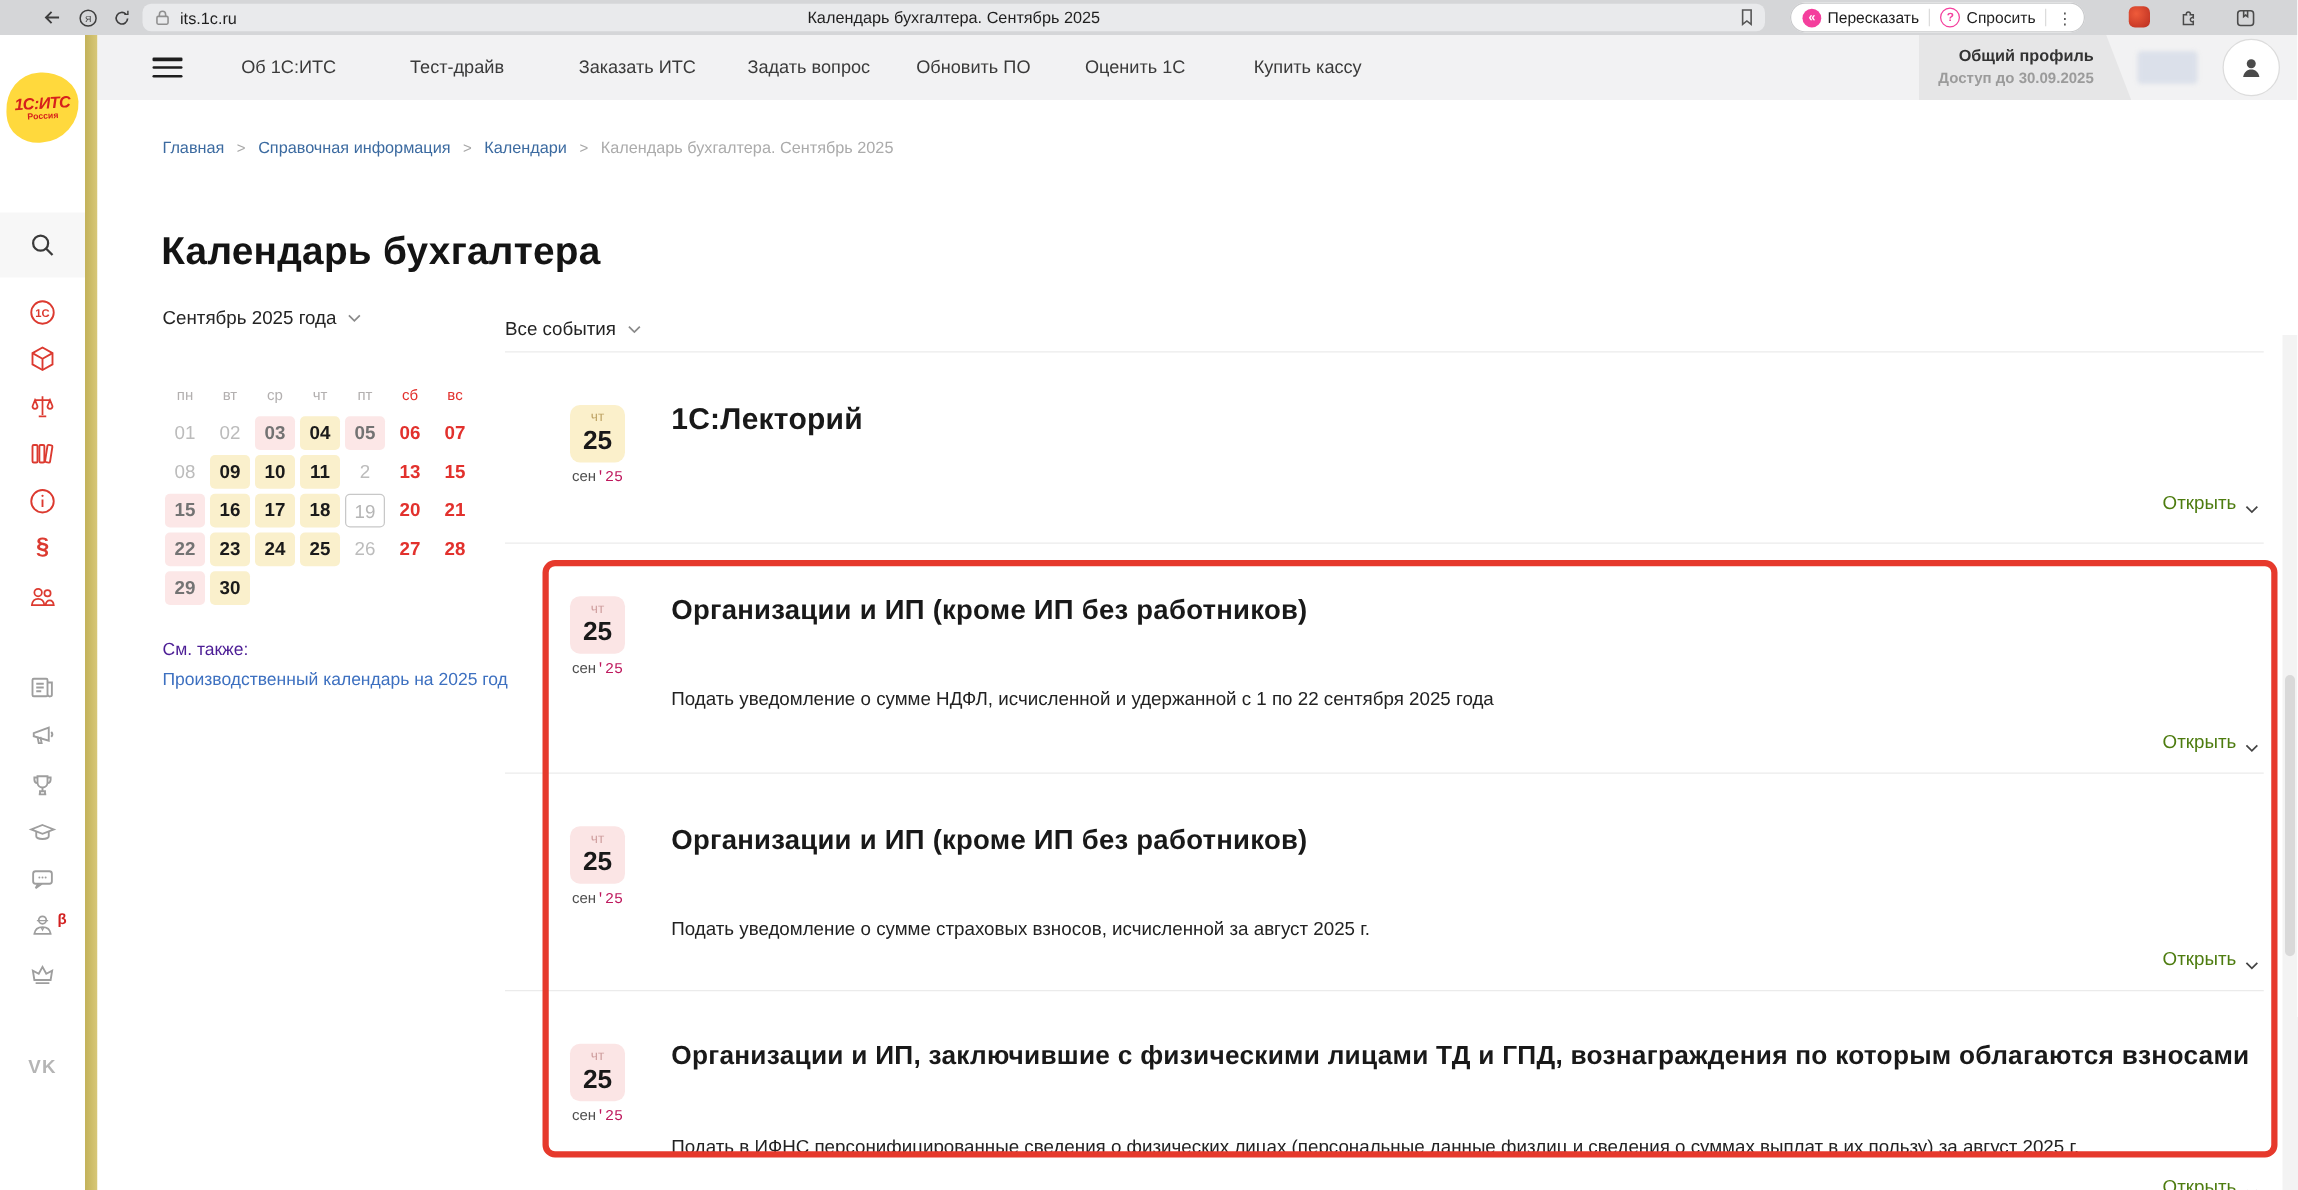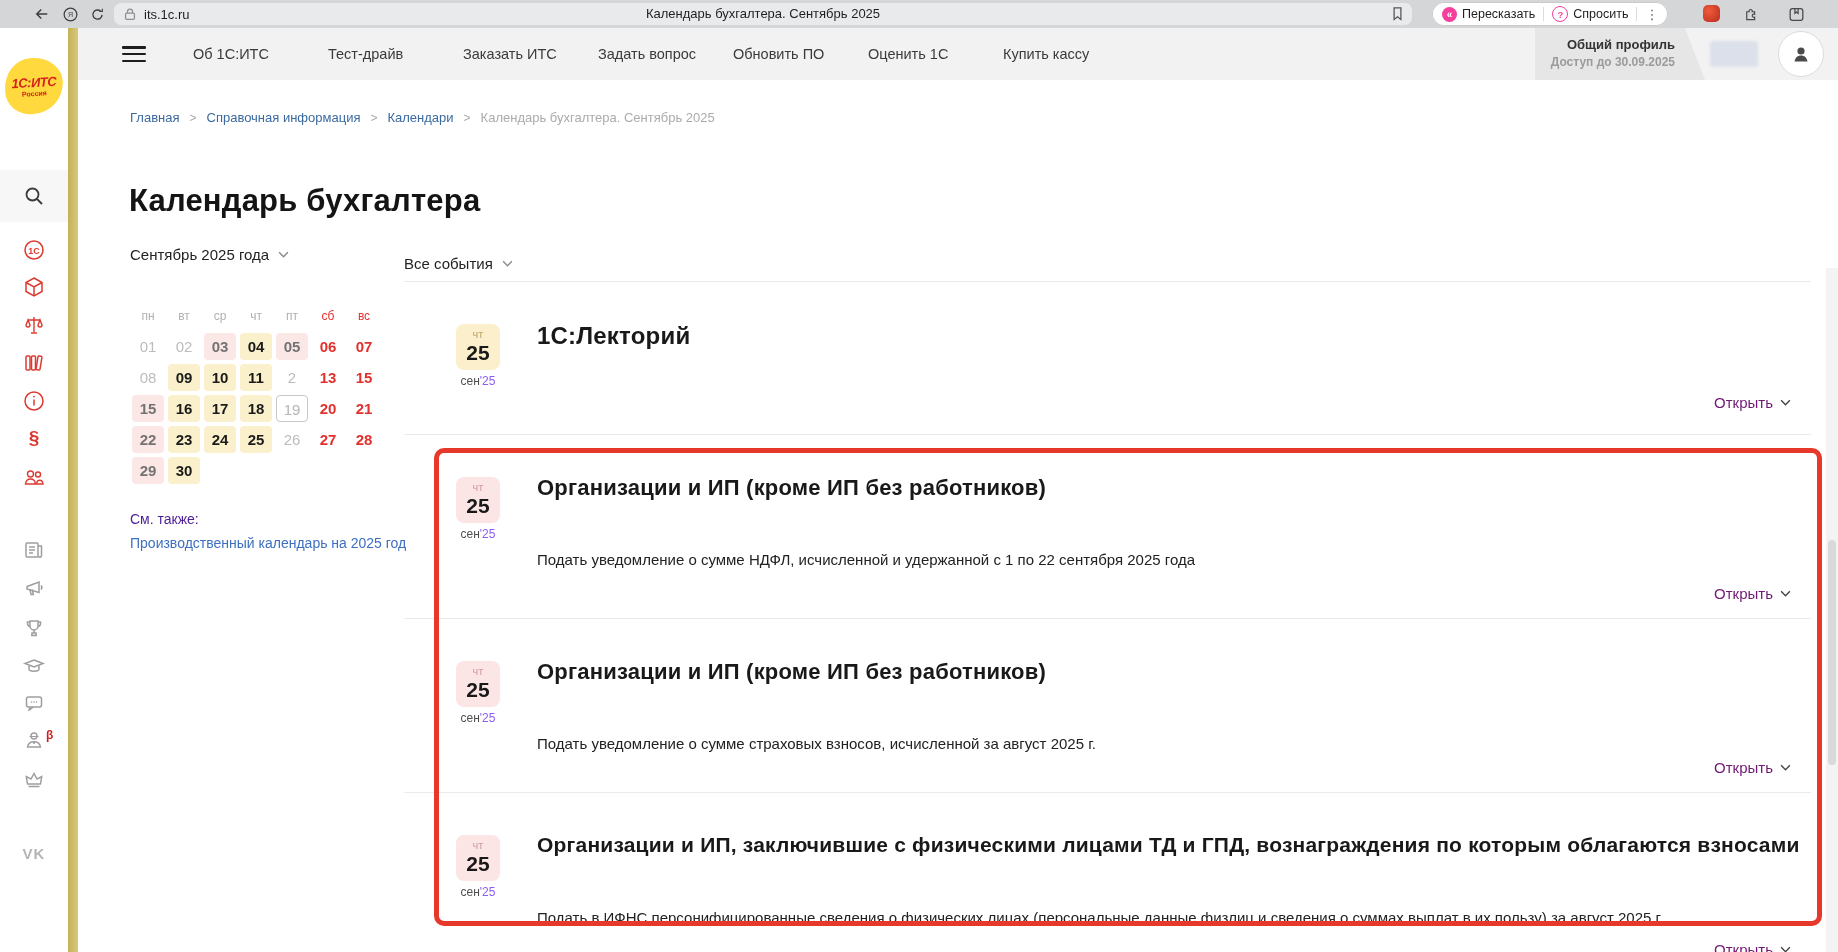--- a/index.html
+++ b/index.html
@@ -82,29 +82,29 @@
   .badge-wrap{position:absolute;left:52px;top:42px;width:44px;text-align:center;}
   .badge{width:44px;height:46px;border-radius:8px;box-sizing:border-box;padding-top:4px;}
   .badge.yellow{background:#fbf0cb;}
   .badge.pink{background:#fbe5e5;}
   .badge .wd{font-size:11px;line-height:12px;}
   .badge.yellow .wd{color:#bfa466;}
   .badge.pink .wd{color:#cf9f9f;}
   .badge .num{font-size:21px;font-weight:bold;color:#191919;line-height:25px;}
   .under{margin-top:4px;font-size:12px;}
   .under .m{color:#4f4f4f;}
-  .under .y{color:#8b5cf6;}
+  .under .y{color:#be185d;font-family:Liberation Mono, monospace;}
   .ev-title{position:absolute;left:133px;top:40px;font-weight:bold;color:#191919;white-space:nowrap;letter-spacing:0.2px;}
   .card1 .ev-title{font-size:24px;text-align:center;}
   .card2 .ev-title,.card3 .ev-title{font-size:22px;}
   .card4 .ev-title{font-size:21px;}
   .ev-desc{position:absolute;left:133px;font-size:15px;color:#222;white-space:nowrap;}
   .card1 .ev-desc{top:76px;font-weight:bold;}
   .card2 .ev-desc,.card3 .ev-desc,.card4 .ev-desc{top:116px;}
-  .open-link{position:absolute;right:20px;display:flex;align-items:center;gap:7px;font-size:15px;color:#701a75;cursor:pointer;}
+  .open-link{position:absolute;right:4px;display:flex;align-items:flex-end;gap:7px;font-size:15px;color:#4d7c0f;cursor:pointer;}
   .card1 .open-link{top:112px;}
   .card2 .open-link{top:150px;}
   .card3 .open-link{top:140px;}
   .card4 .open-link{top:148px;}
 
   
   .highlight-box{position:absolute;left:434px;top:448px;width:1388px;height:478px;border:5px solid #e6392c;border-radius:10px;box-sizing:border-box;pointer-events:none;z-index:9;}
   .scroll-track{position:absolute;right:0;top:268px;width:12px;height:684px;background:#f3f3f3;}
   .scroll-thumb{position:absolute;right:2px;top:272px;width:8px;height:225px;background:#d9d9d9;border-radius:4px;cursor:pointer;}
 </style>

